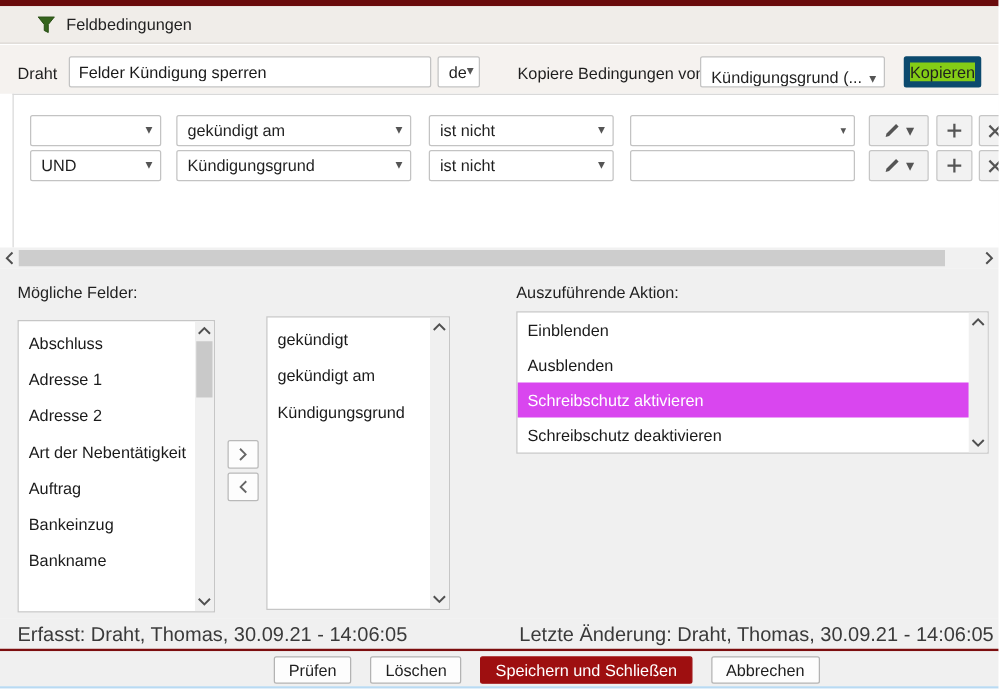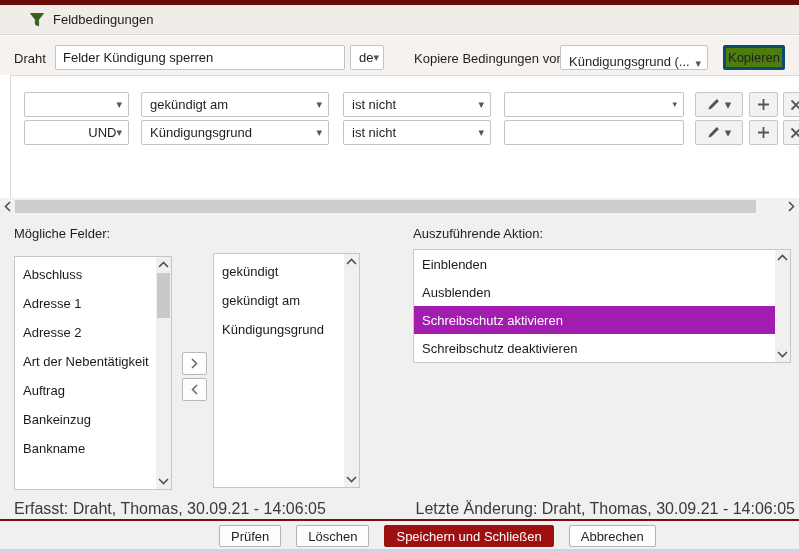--- a/index.html
+++ b/index.html
@@ -19,21 +19,21 @@
   
   .name-row { position:absolute; left:0; top:36px; width:799px; height:39px; background:#f5f2ef; }
   .lbl { position:absolute; color:#1f1f1f; }
   .box { background:#fff; border:1px solid #c3c3c3; border-radius:2px; height:25px; }
   .tinput { position:absolute; height:25px; border:1px solid #c3c3c3; border-radius:2px;
             background:#fff; font-family:"Liberation Sans", sans-serif; font-size:13px;
             color:#1a1a1a; padding:0 7px; outline:none; }
   .combo { position:absolute; display:flex; align-items:center; justify-content:space-between;
            padding:0 6px 0 8px; cursor:default; }
   .combo .arrow { color:#555; font-size:11px; line-height:1; }
-  .btn { position:absolute; background:#4d7c0f; border:3px solid #0c4a6e; border-radius:2px;
+  .btn { position:absolute; background:#84cc16; border:5px solid #0c4a6e; border-radius:2px;
          display:flex; align-items:center; justify-content:center; color:#1f1f1f; cursor:default; }
 
   
   .builder { position:absolute; left:10px; top:75px; width:789px; height:123px; background:#fff;
              border-top:1px solid #d9d9d9; border-left:1px solid #d9d9d9; }
   .cond-row { position:absolute; left:0; width:789px; height:25px; }
   .cond-row .combo, .cond-row .tinput, .cond-row .ibtn { top:0; }
   .ibtn { position:absolute; height:25px; background:#f2f2f2; border:1px solid #c6c6c6;
           border-radius:2px; display:flex; align-items:center; justify-content:center; gap:5px; color:#555; }
 
@@ -46,21 +46,21 @@
   
   .lower { position:absolute; left:0; top:215px; width:799px; height:280px; background:#f0f0f0; }
   .section-label { position:absolute; color:#1f1f1f; line-height:14px; }
 
   .listbox { position:absolute; background:#fff; border:1px solid #c6c6c6; overflow:hidden; }
   .list-items { position:absolute; left:0; top:0; right:15px; bottom:0; padding-top:3px; }
   .list-item { height:29px; display:flex; align-items:center; padding-left:8px; color:#1a1a1a;
                white-space:nowrap; }
   .action-list .list-items { padding-top:0; }
   .action-list .list-item { height:28px; }
-  .list-item.selected { background:#a21caf; color:#fff; margin-right:-0px; }
+  .list-item.selected { background:#d946ef; color:#fff; margin-right:-0px; }
   .vscroll { position:absolute; right:0; top:0; bottom:0; width:15px; background:#f0f0f0; }
   .vs-arrow { position:absolute; left:0; width:15px; height:15px; display:flex; align-items:center;
               justify-content:center; }
   .vs-up { top:0; } .vs-down { bottom:0; }
   .vs-thumb { position:absolute; left:1px; top:16px; width:13px; height:45px; background:#c9c9c9; }
 
   .transfer-btn { position:absolute; left:182px; width:25px; height:23px; background:#fdfdfd;
                   border:1px solid #b9b9b9; border-radius:2px; display:flex; align-items:center;
                   justify-content:center; }
 
@@ -150,21 +150,21 @@
       <div class="ibtn" style="left:772px; width:26px;">
         <span>
           <svg width="12" height="12" viewBox="0 0 12 12">
               <path d="M1.5 1.5 L10.5 10.5 M10.5 1.5 L1.5 10.5" stroke="#555" stroke-width="1.8"></path>
             </svg>
         </span>
       </div>
     </div>
 
     <div class="cond-row" style="top:44px;">
-      <div class="combo box" style="left:13px; width:105px;justify-content:flex-end;">
+      <div class="combo box" style="left:13px; width:105px;">
         <span>UND</span>
         <span class="arrow">▾</span>
       </div>
       <div class="combo box" style="left:130px; width:188px;">
         <span>Kündigungsgrund</span>
         <span class="arrow">▾</span>
       </div>
       <div class="combo box" style="left:332px; width:148px;">
         <span>ist nicht</span>
         <span class="arrow">▾</span>

